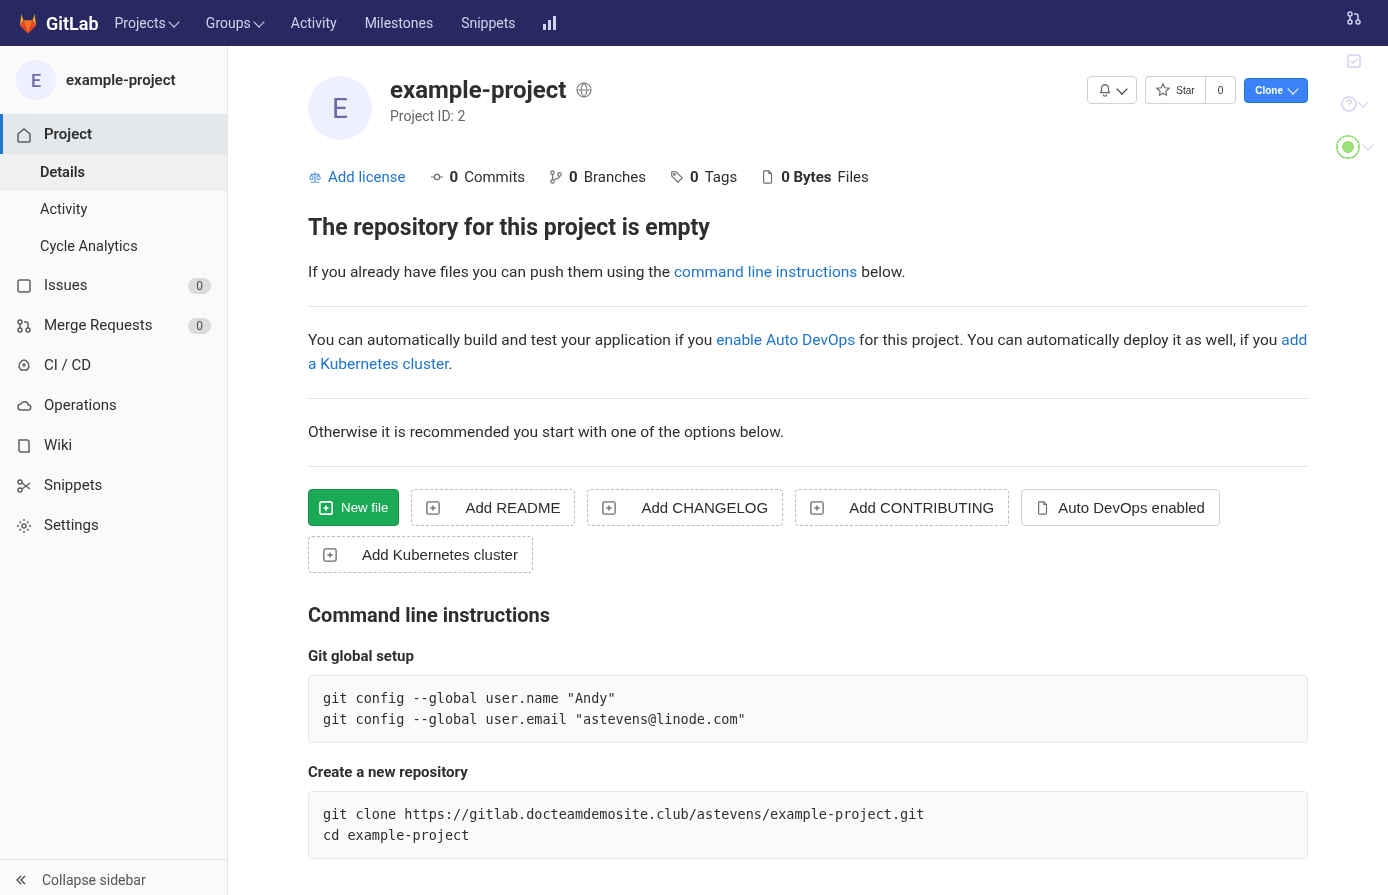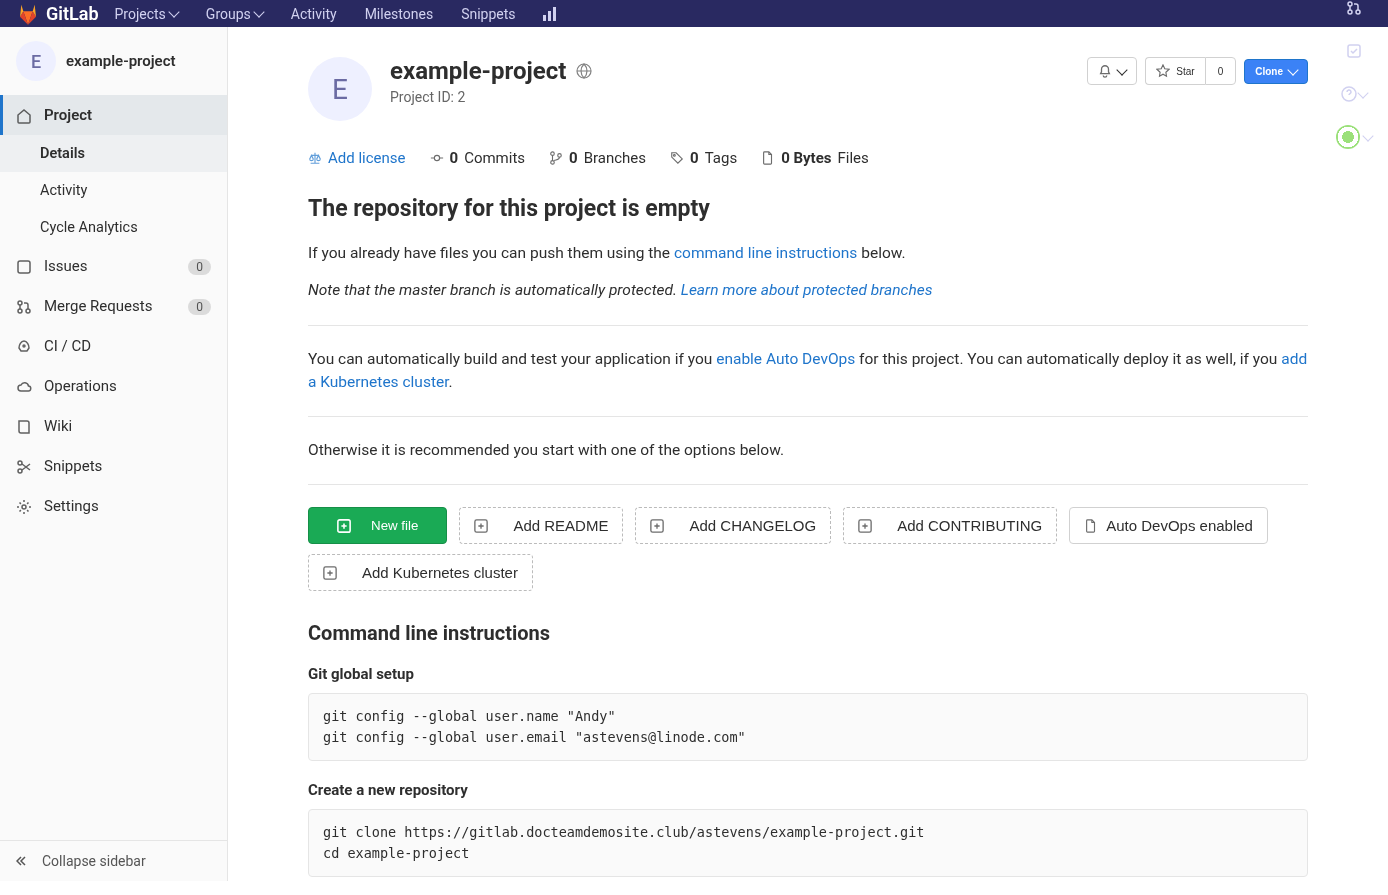--- a/index.html
+++ b/index.html
@@ -1,19 +1,19 @@
 <!DOCTYPE html>
 <html><head>
 <meta charset="utf-8">
 <style>
 * { box-sizing: border-box; margin: 0; padding: 0; }
 body { font-family: -apple-system, BlinkMacSystemFont, "Segoe UI", Roboto, sans-serif; font-size: 14px; color: #2e2e2e; background: #fff; }
 
 
-.navbar { background: #292961; height: 27px; display: flex; align-items: center; padding: 0 16px; }
+.navbar { background: #292961; height: 46px; display: flex; align-items: center; padding: 0 16px; }
 .navbar-left { display: flex; align-items: center; gap: 4px; }
 .logo { display: flex; align-items: center; gap: 6px; color: #fff; font-weight: 600; font-size: 18px; }
 .logo-icon { width: 24px; height: 24px; }
 .nav-item { color: #d1d1f0; padding: 0 12px; height: 41px; display: flex; align-items: center; gap: 4px; font-size: 14px; cursor: pointer; }
 .navbar-right { margin-left: auto; display: flex; align-items: flex-end; gap: 2px; flex-direction: column; }
 .search-box { background: rgba(255,255,255,0.1); border-radius: 4px; height: 30px; width: 210px; display: flex; align-items: center; padding: 0 10px; margin-right: 8px; }
 .search-box input { background: transparent; border: none; outline: none; color: #d1d1f0; font-size: 14px; width: 100%; }
 .search-box input::placeholder { color: #a9a9cc; }
 .nav-icon-btn { width: 36px; height: 41px; display: flex; align-items: center; justify-content: center; color: #d1d1f0; cursor: pointer; }
 .avatar { width: 24px; height: 24px; border-radius: 50%; background: radial-gradient(circle, #9be07a 35%, #fff 35% 60%, #9be07a 60%); }
@@ -319,33 +319,30 @@
           <b>0 Bytes</b>
             <span>Files</span>
         </span>
       </div>
 
       <h2 class="section">The repository for this project is empty</h2>
 
       <p class="body">
         <span>If you already have files you can push them using the </span><a class="link">command line instructions</a><span> below.</span>
       </p>
-      <p class="body italic">
-        <span>Note that the master branch is automatically protected. </span><a class="link">Learn more about protected branches</a>
-      </p>
       <hr class="sep">
       <p class="body">
         <span>You can automatically build and test your application if you </span><a class="link">enable Auto DevOps</a><span> for this project. You can automatically deploy it as well, if you </span><a class="link">add a Kubernetes cluster</a><span>.</span>
       </p>
       <hr class="sep">
       <p class="body">Otherwise it is recommended you start with one of the options below.</p>
       <hr class="sep">
 
       <div class="action-buttons">
-        <button class="btn-success" style="border-radius:4px;padding:9px 28px;display:inline-flex;align-items:center;gap:20px;border:1px solid #168f48">
+        <button class="btn-success" style="border-radius:4px;padding:9px 10px;display:inline-flex;align-items:center;gap:8px;border:1px solid #168f48">
           <svg width="14" height="14" viewBox="0 0 16 16" fill="none" stroke="#fff" stroke-width="1.8">
               <rect x="1" y="1" width="14" height="14" rx="2"></rect>
               <path d="M8 5v6M5 8h6"></path>
             </svg>
           <span>New file</span>
         </button>
         <button class="btn-dashed">
           <svg class="ico" viewBox="0 0 16 16" fill="none" stroke="currentColor" stroke-width="1.5">
               <rect x="1" y="1" width="14" height="14" rx="2"></rect>
               <path d="M8 5v6M5 8h6"></path>

